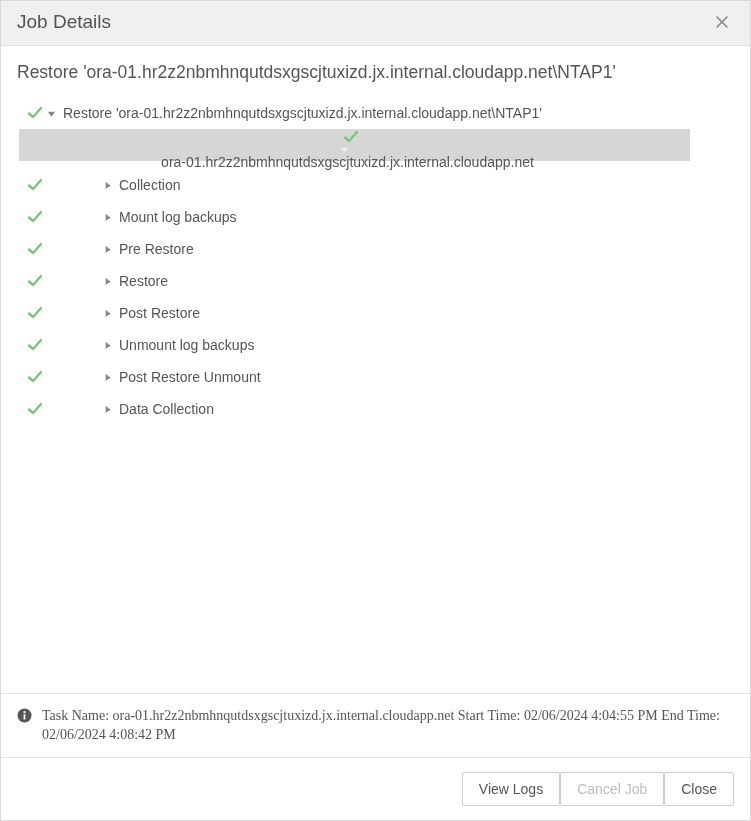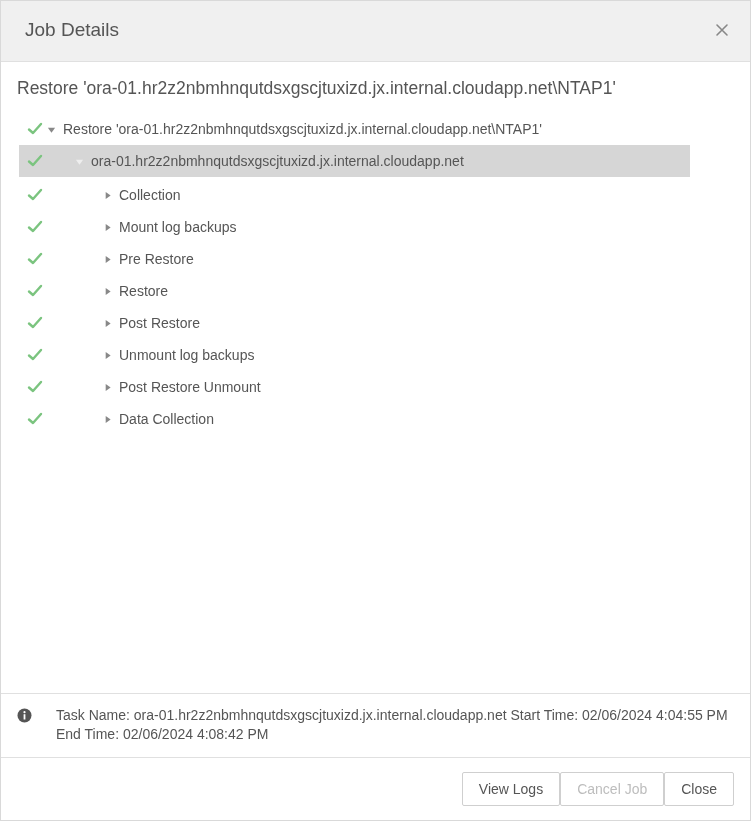--- a/index.html
+++ b/index.html
@@ -23,21 +23,21 @@
     border-bottom: 1px solid #e0e0e0;
     padding: 10px 16px 12px 16px;
     display: flex;
     justify-content: space-between;
     align-items: center;
   }
   .titlebar h1 {
     font-size: 19px;
     font-weight: 400;
     color: #555;
-    margin: 8px;
+    margin: 0;
   }
   .close-x {
     font-size: 20px;
     color: #888;
     cursor: pointer;
     padding: 0 4px;
     line-height: 1;
   }
   .body {
     flex: 1;
@@ -63,23 +63,24 @@
   .tree { padding-bottom: 20px; }
   .tree-row {
     display: flex;
     align-items: center;
     height: 32px;
     padding-left: 18px;
     padding-right: 60px;
   }
   .tree-row.selected {
     background: #d6d6d6;
-    margin: 0 60px 2px 18px;
+    margin: 0 60px 8px 18px;
     padding-left: 0;
     padding-right: 14px;
+    flex-direction: column;
   }
   .tree-row .icon-status {
     width: 20px;
     display: flex;
     justify-content: center;
     color: #7bc47f;
     margin-left: 6px;
     flex: 0 0 auto;
   }
   .tree-row .indent {
@@ -102,21 +103,22 @@
     font-size: 14px;
   }
   .task-footer {
     border-top: 1px solid #e0e0e0;
     padding: 12px 16px;
     color: #555;
     font-size: 14px;
     line-height: 1.4;
     display: flex;
     align-items: flex-start;
-    gap: 24px;
+    gap: 10px;
+    font-family: Liberation Serif, serif;
   }
   .task-footer .info-icon {
     flex: 0 0 auto;
     width: 15px; height: 15px;
     margin-top: 2px;
   }
   .button-bar {
     border-top: 1px solid #e0e0e0;
     padding: 14px 16px;
     display: flex;

